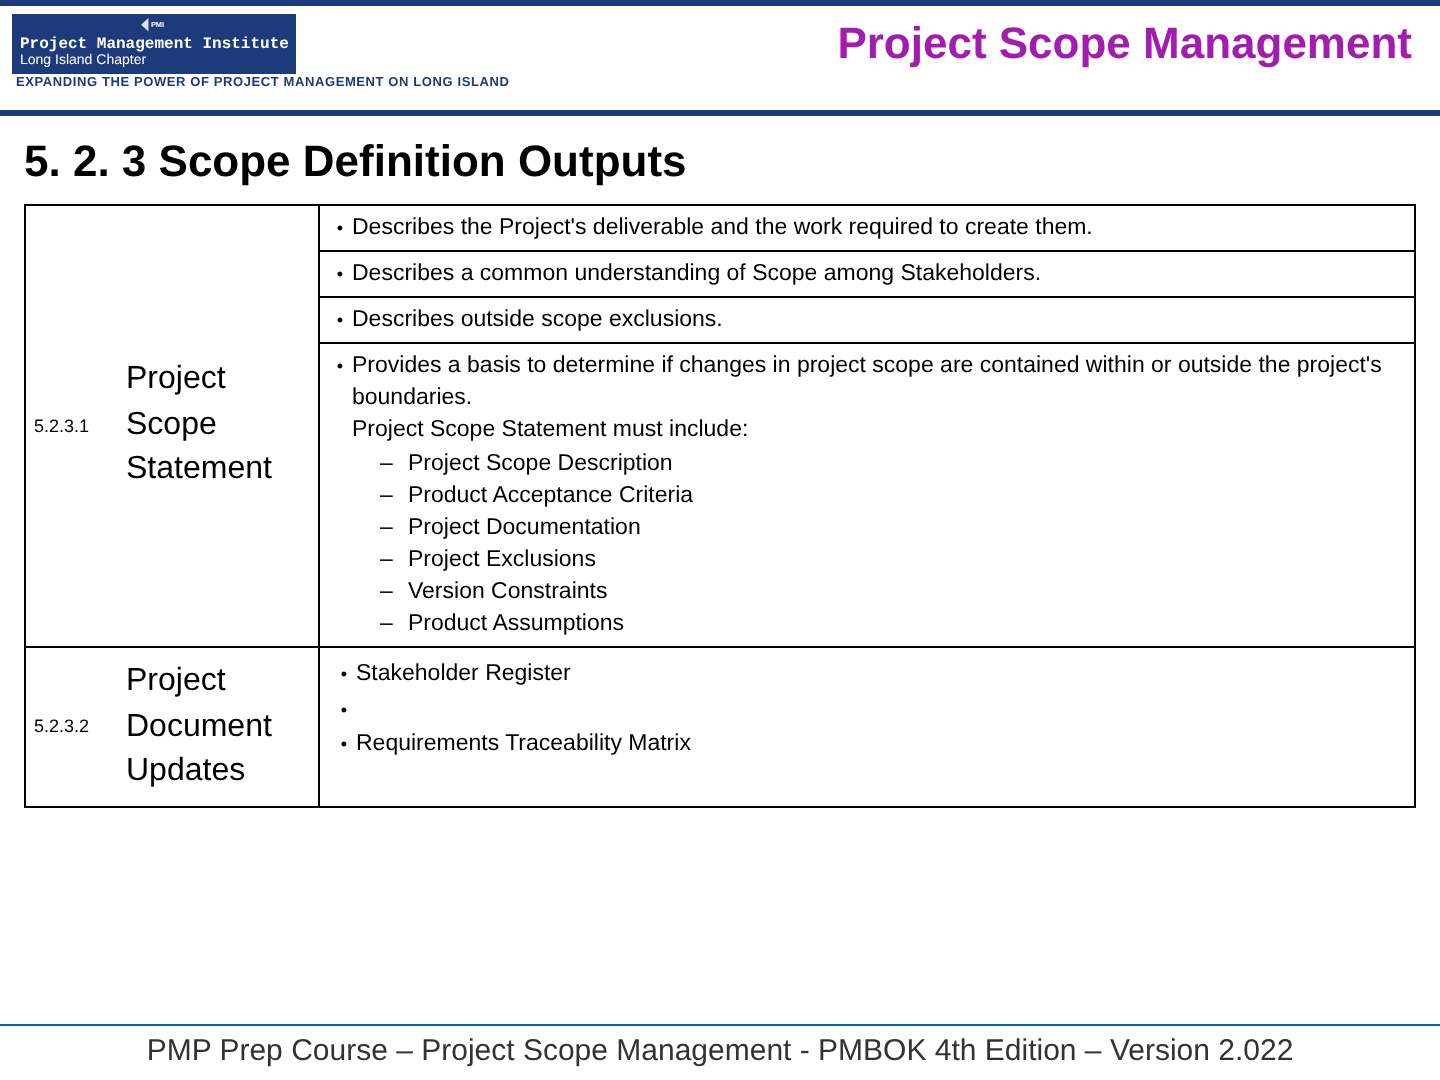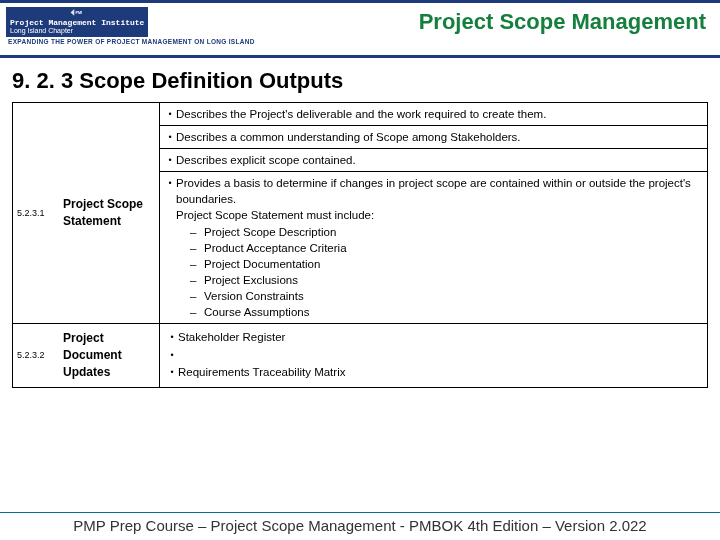--- a/index.html
+++ b/index.html
@@ -35,21 +35,21 @@
   .tagline {
     font-size: 6.5px;
     color: #1d3a7a;
     letter-spacing: 0.3px;
     position:absolute; left:8px; top:38px;
     font-weight: bold;
   }
   .title {
     font-size: 22px;
     font-weight: bold;
-    color: #15803d;
+    color: #a21caf;
     text-align: right;
     flex: 1;
     padding-right: 4px;
   }
   .bar-mid { height: 3px; background: #1d3a7a; margin-top: 16px; }
   .section-title {
     font-size: 22px;
     font-weight: bold;
     padding: 10px 12px 8px 12px;
   }
@@ -63,22 +63,22 @@
   .table .row:first-child { border-top: none; }
   .table .col-num {
     width: 46px;
     padding: 6px 4px;
     font-size: 9px;
     display:flex; align-items:center;
   }
   .table .col-name {
     width: 100px;
     padding: 6px 4px;
-    font-weight: bold;
-    font-size:12px;
+    font-weight: normal;
+    font-size:16px;
     display:flex; align-items:center;
   }
   .table .col-desc {
     flex: 1;
     padding: 4px 6px;
     border-left: 1px solid #000;
   }
   .inner-rows .irow{
     border-bottom: 1px solid #000;
     padding: 3px 4px;
@@ -120,40 +120,40 @@
         <div>Long Island Chapter</div>
       </div>
     </div>
   </div>
   <div class="title">Project Scope Management</div>
 </div>
 <div class="tagline">EXPANDING THE POWER OF PROJECT MANAGEMENT ON LONG ISLAND</div>
 
 <div class="bar-mid"></div>
 
-<div class="section-title">9. 2. 3 Scope Definition Outputs</div>
+<div class="section-title">5. 2. 3 Scope Definition Outputs</div>
 
 <div class="table">
 
   <div class="row">
     <div class="col-num">5.2.3.1</div>
     <div class="col-name">Project Scope Statement</div>
     <div class="col-desc" style="padding:0;">
       <div class="inner-rows">
         <div class="irow">
             <span class="bul">•</span>
             <span class="ftxt">Describes the Project's deliverable and the work required to create them.</span>
           </div>
         <div class="irow">
             <span class="bul">•</span>
             <span class="ftxt">Describes a common understanding of Scope among Stakeholders.</span>
           </div>
         <div class="irow">
             <span class="bul">•</span>
-            <span class="ftxt">Describes explicit scope contained.</span>
+            <span class="ftxt">Describes outside scope exclusions.</span>
           </div>
         <div class="irow" style="display:block;">
           <div style="display:flex;">
             <span class="bul">•</span>
             <span class="ftxt">Provides a basis to determine if changes in project scope are contained within or outside the project's boundaries.</span>
           </div>
           <div style="padding-left:12px;">Project Scope Statement must include:</div>
           <div class="sub-list">
             <div>
                 <span class="dash">–</span>
@@ -170,21 +170,21 @@
             <div>
                 <span class="dash">–</span>
                 <span class="lbl">Project Exclusions</span>
               </div>
             <div>
                 <span class="dash">–</span>
                 <span class="lbl">Version Constraints</span>
               </div>
             <div>
                 <span class="dash">–</span>
-                <span class="lbl">Course Assumptions</span>
+                <span class="lbl">Product Assumptions</span>
               </div>
           </div>
         </div>
       </div>
     </div>
   </div>
 
   <div class="row">
     <div class="col-num">5.2.3.2</div>
     <div class="col-name">Project Document Updates</div>

